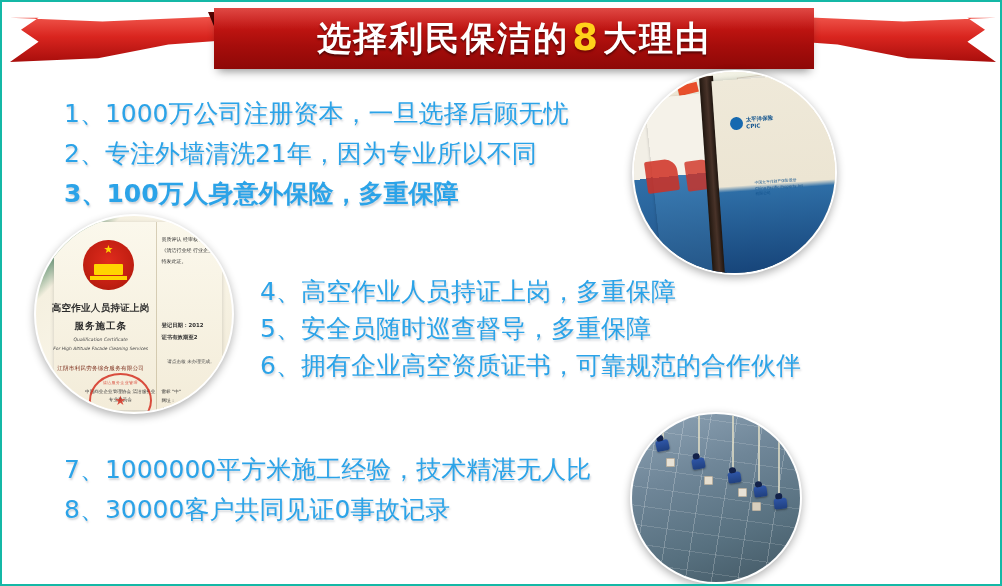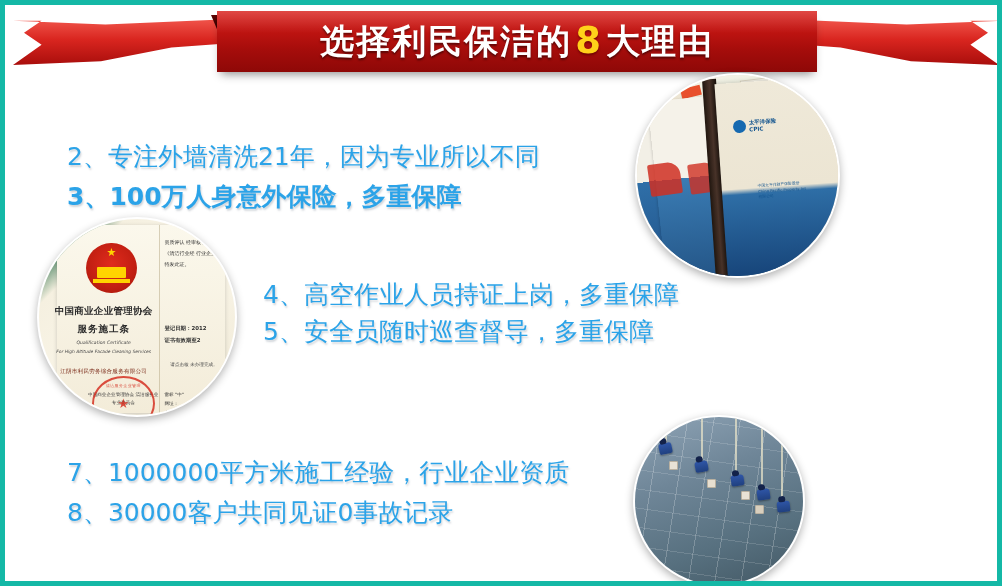--- a/index.html
+++ b/index.html
@@ -2,21 +2,21 @@
 <html><head>
 <meta charset="utf-8">
 <style>
   html,body{margin:0;padding:0;background:#fff;}
   body{font-family:"DejaVu Sans","Liberation Sans",sans-serif;}
 
   #page{
     position:relative;
     width:1002px;height:586px;
     background:#ffffff;
-    border:5px solid #14b8a6;
+    border:2px solid #14b8a6;
     box-sizing:border-box;
     overflow:hidden;
   }
 
   
   #banner{
     position:absolute;left:0;top:0;width:1002px;height:75px;
   }
   .tail{
     position:absolute;top:14px;height:46px;width:220px;
@@ -191,31 +191,33 @@
       <div class="strip"></div>
     </div>
     <div class="fold" id="fold-left"></div>
     <div class="fold" id="fold-right"></div>
 
     <div id="banner-plate">
       <div id="banner-title"><span>选择利民保洁的</span><span class="hl">8</span><span>大理由</span></div>
     </div>
   </div>
 
+  <div class="reason" id="reason-1"><span>1、</span><span>1000万公司注册资本，一旦选择后顾无忧</span></div>
 
   <div class="reason" id="reason-2"><span>2、</span><span>专注外墙清洗21年，因为专业所以不同</span></div>
 
   <div class="reason" id="reason-3"><span>3、</span><span>100万人身意外保险，多重保障</span></div>
 
   <div class="reason" id="reason-4"><span>4、</span><span>高空作业人员持证上岗，多重保障</span></div>
 
   <div class="reason" id="reason-5"><span>5、</span><span>安全员随时巡查督导，多重保障</span></div>
 
-
-  <div class="reason" id="reason-7"><span>7、</span><span>1000000平方米施工经验，行业企业资质</span></div>
+  <div class="reason" id="reason-6"><span>6、</span><span>拥有企业高空资质证书，可靠规范的合作伙伴</span></div>
+
+  <div class="reason" id="reason-7"><span>7、</span><span>1000000平方米施工经验，技术精湛无人比</span></div>
 
   <div class="reason" id="reason-8"><span>8、</span><span>30000客户共同见证0事故记录</span></div>
 
   <div class="photo" id="photo-insurance">
     <div class="inner">
       <div class="ins-top1"></div>
       <div class="ins-top2"></div>
       <div class="ins-tipred"></div>
       <div class="ins-sheet ins-s1"></div>
       <div class="ins-sheet ins-s2"></div>
@@ -243,21 +245,21 @@
       <div class="cert-paper"></div>
       <div class="cert-divider"></div>
 
       <div class="cert-emblem">
         <span class="disc"></span>
         <span class="star-big">★</span>
         <span class="gate"></span>
         <span class="base"></span>
       </div>
 
-      <div class="cert-t1">中国商业企业管理协会</div>
+      <div class="cert-t1">高空作业人员持证上岗</div>
       <div class="cert-t2">服务施工条</div>
       <div class="cert-t3">Qualification Certificate</div>
       <div class="cert-t4">For High Altitude Facade Cleaning Services</div>
       <div class="cert-t5">江阴市利民劳务综合服务有限公司</div>
 
       <div class="cert-issuer">发证机关</div>
       <div class="cert-issuer2">中国商业企业管理协会
 清洁服务业专业委员会</div>
 
       <div class="cert-seal">

